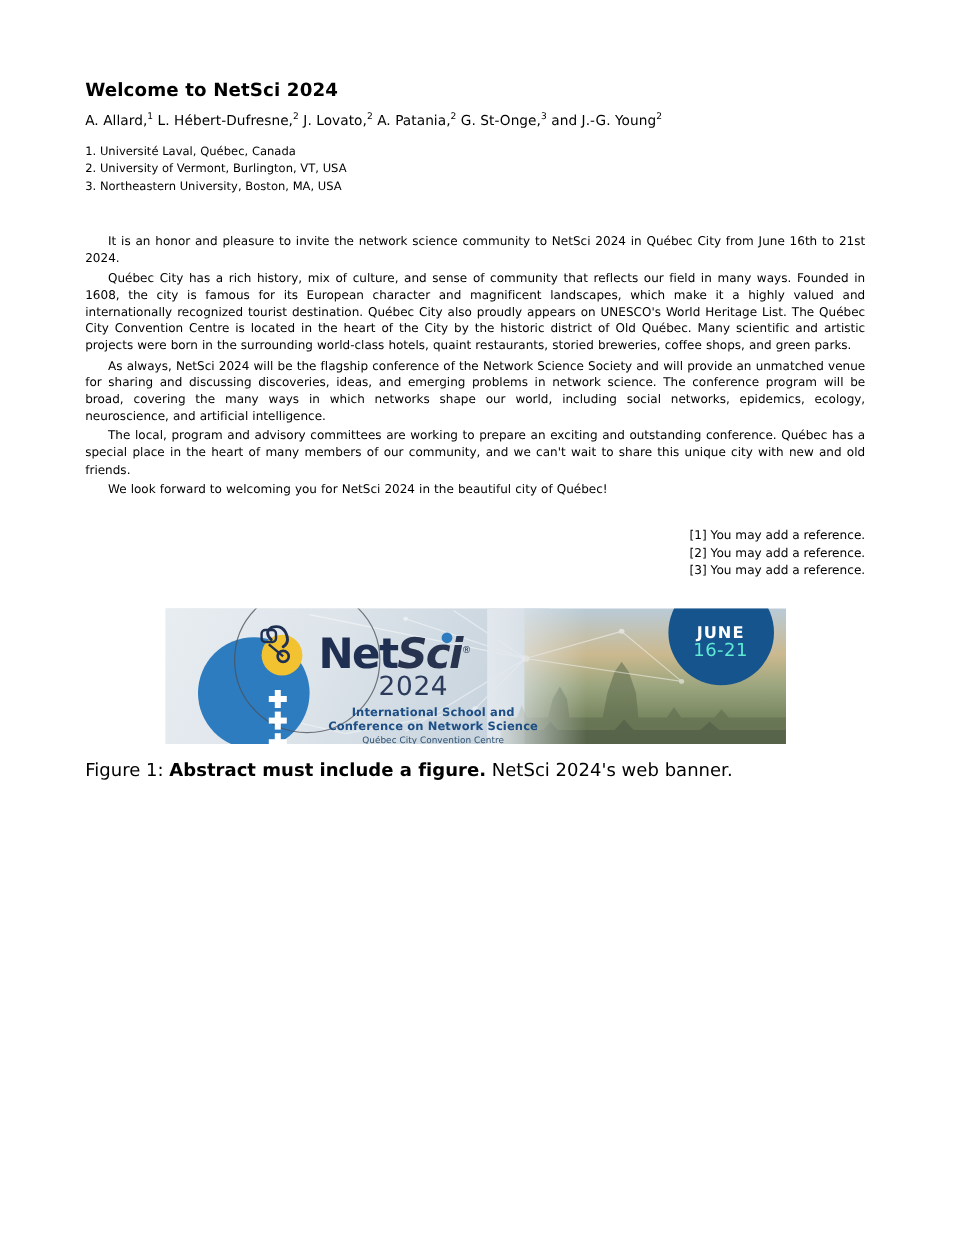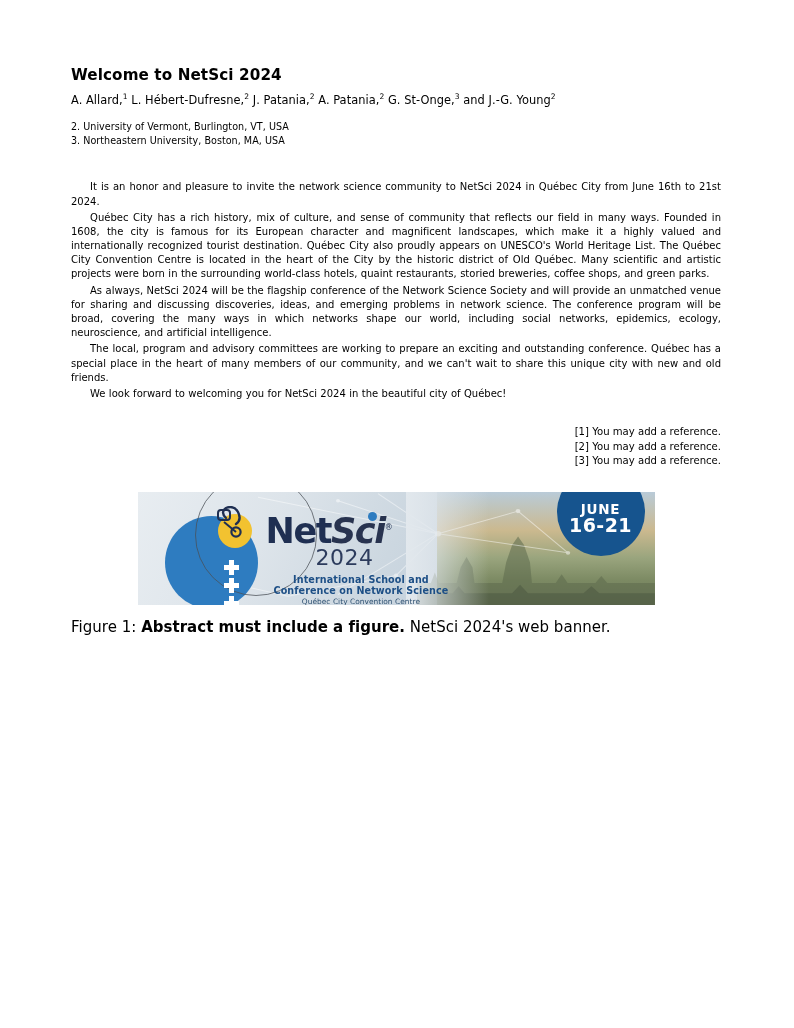--- a/index.html
+++ b/index.html
@@ -289,23 +289,23 @@
     box-sizing: border-box;
   }
   .date-month {
     color: #ffffff;
     font-size: 13.5px;
     font-weight: bold;
     letter-spacing: 0.8px;
     line-height: 1.05;
   }
   .date-days {
-    color: #ffffff;
-    font-size: 19px;
-    font-weight: bold;
+    color: #5eead4;
+    font-size: 15px;
+    font-weight: normal;
     letter-spacing: 0.4px;
     line-height: 1.05;
   }
 
   .caption {
     margin-top: 13px;
     font-size: 15px;
     text-align: left;
     letter-spacing: 0.02px;
   }
@@ -315,27 +315,28 @@
 <body>
 
 <div class="page">
   <div class="content">
 
     <h1 class="doc-title">Welcome to NetSci 2024</h1>
 
     <div class="authors">
       <span><span>A. Allard,</span><sup>1</sup></span>
       <span><span>L. Hébert-Dufresne,</span><sup>2</sup></span>
-      <span><span>J. Patania,</span><sup>2</sup></span>
+      <span><span>J. Lovato,</span><sup>2</sup></span>
       <span><span>A. Patania,</span><sup>2</sup></span>
       <span><span>G. St-Onge,</span><sup>3</sup></span>
       <span><span>and J.-G. Young</span><sup>2</sup></span>
     </div>
 
     <ul class="affiliations">
+      <li>1. Université Laval, Québec, Canada</li>
       <li>2. University of Vermont, Burlington, VT, USA</li>
       <li>3. Northeastern University, Boston, MA, USA</li>
     </ul>
 
     <div class="body-text">
       <p class="para">It is an honor and pleasure to invite the network science community to NetSci 2024 in Québec City from June 16th to 21st 2024.</p>
       <p class="para">Québec City has a rich history, mix of culture, and sense of community that reflects our field in many ways. Founded in 1608, the city is famous for its European character and magnificent landscapes, which make it a highly valued and internationally recognized tourist destination. Québec City also proudly appears on UNESCO's World Heritage List. The Québec City Convention Centre is located in the heart of the City by the historic district of Old Québec. Many scientific and artistic projects were born in the surrounding world-class hotels, quaint restaurants, storied breweries, coffee shops, and green parks.</p>
       <p class="para">As always, NetSci 2024 will be the flagship conference of the Network Science Society and will provide an unmatched venue for sharing and discussing discoveries, ideas, and emerging problems in network science. The conference program will be broad, covering the many ways in which networks shape our world, including social networks, epidemics, ecology, neuroscience, and artificial intelligence.</p>
       <p class="para">The local, program and advisory committees are working to prepare an exciting and outstanding conference. Québec has a special place in the heart of many members of our community, and we can't wait to share this unique city with new and old friends.</p>
       <p class="para">We look forward to welcoming you for NetSci 2024 in the beautiful city of Québec!</p>

